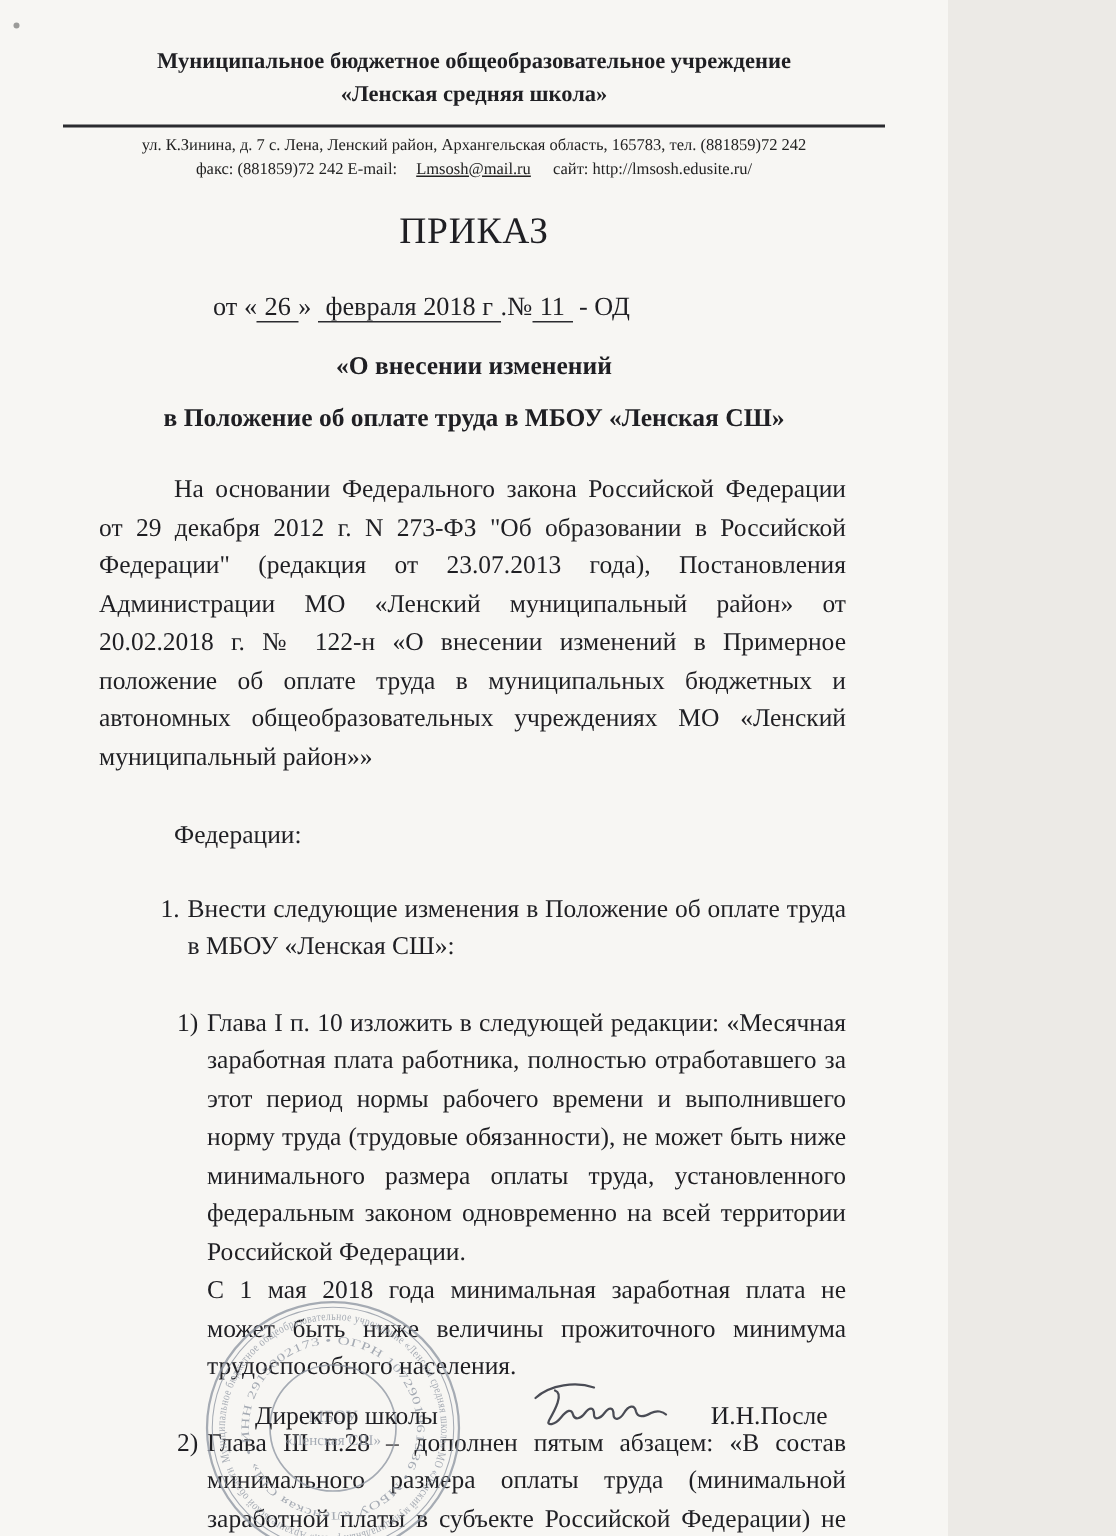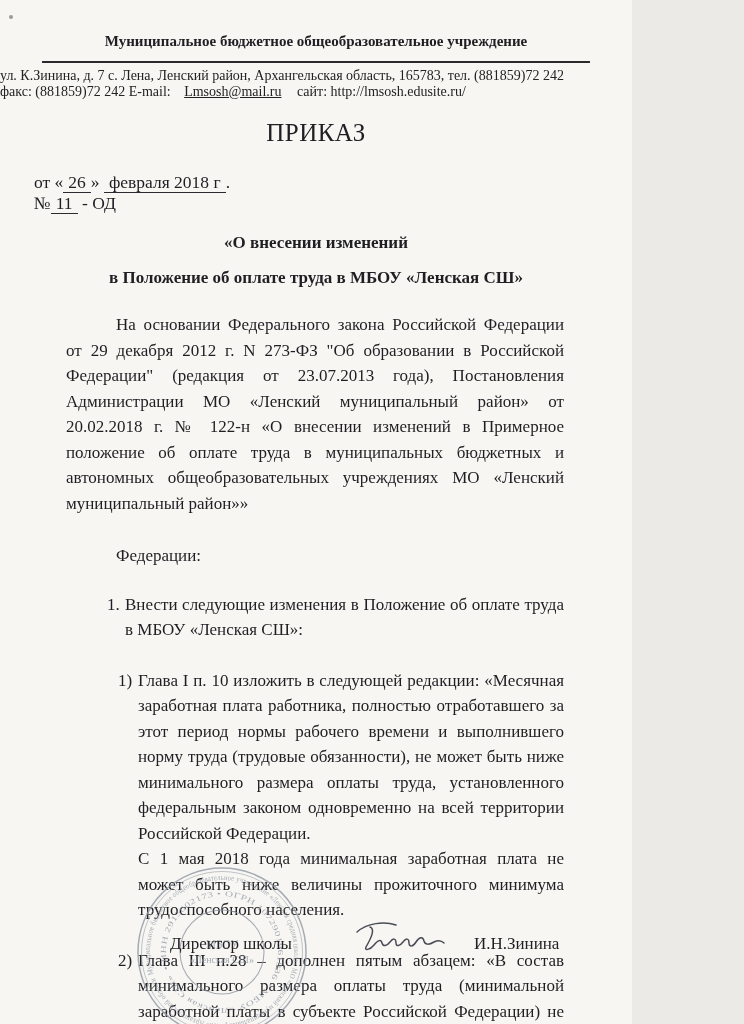--- a/index.html
+++ b/index.html
@@ -11,31 +11,30 @@
   }
   .page{
     position:relative;
     width:632px;height:1024px;
     background:#f7f6f3;
     overflow:hidden;
   }
   .speck{position:absolute;left:9px;top:15px;width:4px;height:4px;border-radius:50%;background:#50504f;opacity:.55;}
   .org-block{padding-top:30px;text-align:center;font-weight:bold;font-size:15px;line-height:22px;}
   .org-rule{width:548px;margin:9px auto 5px auto;border:0;border-top:2.2px solid #2b2b2f;}
-  .contacts{font-size:14px;line-height:15.5px;color:#222;}
+  .contacts{text-align:center;font-size:11px;line-height:15.5px;color:#222;}
   .contacts .email{text-decoration:underline;margin-left:10px;margin-top:28px;}
   .contacts .pre-email{}
   .contacts .site{margin-left:12px;}
   .doc-type{margin-top:20px;text-align:center;font-size:25px;letter-spacing:.5px;}
   .date-row{
     margin-top:25px;
     padding-left:34px;padding-right:104px;
-    display:flex;justify-content:flex-start;
+    display:flex;justify-content:center;
     font-size:17.5px;
-    flex-direction:column;
   }
   .us{border-bottom:1.2px solid #2b2b2f;padding:0 5px;}
   .order-title{margin-top:19px;text-align:center;font-weight:bold;font-size:17px;}
   .order-title p{margin:0 0 15px 0;}
   .content{padding-left:66px;padding-right:68px;font-size:17px;line-height:25.5px;}
   .para{margin:24px 0 0 0;text-align:justify;text-indent:50px;}
   .prikaz{margin:27px 0 0 0;text-indent:50px;}
   .li-row{display:flex;margin-top:23px;}
   .li-num{flex:0 0 18px;margin-left:41px;}
   .li-body{flex:1;text-align:justify;}
@@ -55,20 +54,21 @@
   .stamp circle{stroke:#8f96a2;fill:none;}
 </style>
 </head>
 <body>
 
 <div class="page">
   <div class="speck"></div>
 
   <div class="org-block">
     <div>Муниципальное бюджетное общеобразовательное учреждение</div>
+    <div>«Ленская средняя школа»</div>
   </div>
   <hr class="org-rule">
   <div class="contacts">
     <div>ул. К.Зинина, д. 7  с. Лена,  Ленский район, Архангельская область, 165783, тел. (881859)72 242</div>
     <div>
       <span>факс: (881859)72 242</span>
       <span class="pre-email">E-mail:</span>
       <span class="email">Lmsosh@mail.ru</span>
       <span class="site">сайт: http://lmsosh.edusite.ru/</span>
     </div>
@@ -136,15 +136,15 @@
   </svg>
 
   <div class="sig-row">
     <span>Директор школы</span>
     <svg class="sig-scribble" width="92" height="38" viewBox="0 0 92 38">
       <g fill="none" stroke="#4a4c55" stroke-width="1.5" stroke-linecap="round">
         <path d="M3 12 C 13 3, 30 1, 42 5"></path>
         <path d="M16 7 C 22 9, 16 20, 12 27 C 10 31, 16 30, 20 25 C 24 20, 27 19, 28 23 C 29 27, 33 26, 36 22 C 39 18, 42 18, 42 23 C 42 27, 46 26, 49 22 C 52 18, 55 18, 55 23 C 55 27, 59 27, 62 22 C 65 17, 69 16, 70 21 C 71 25, 75 25, 80 22 C 84 20, 88 21, 90 23"></path>
       </g>
     </svg>
-    <span class="sig-name">И.Н.Зинина</span>
+    <span class="sig-name">И.Н.После</span>
   </div>
 </div>
 
 </body></html>

